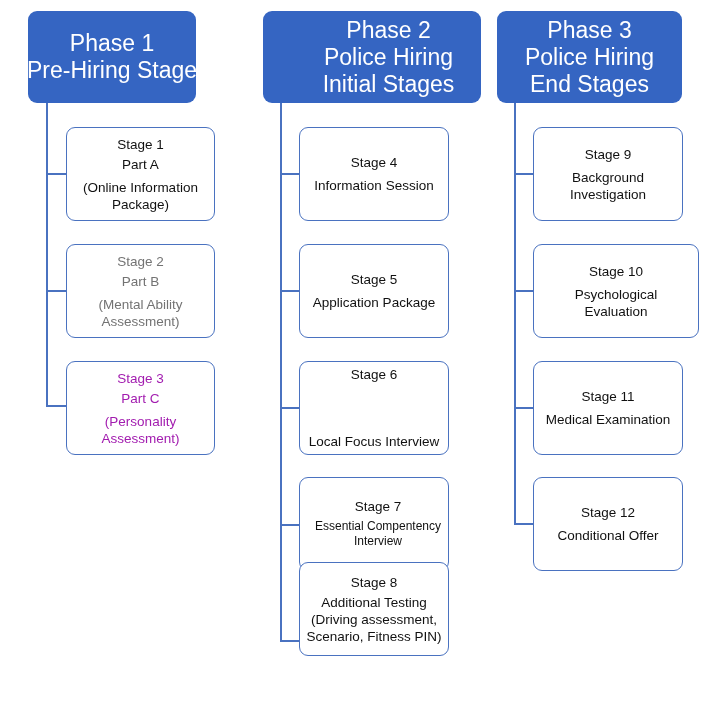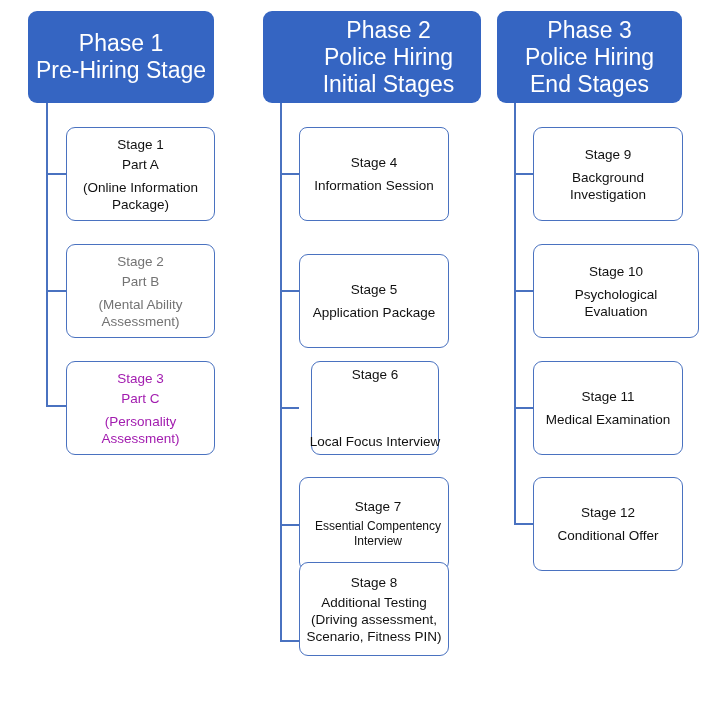--- a/index.html
+++ b/index.html
@@ -23,21 +23,21 @@
   .card .title { margin-bottom: 6px; }
   .card .line { display: block; white-space: nowrap; }
   .card.tight .title { margin-bottom: 3px; }
   .card.small { font-size: 12px; line-height: 15px; padding-left: 8px; }
   .card.small .title { font-size: 13.5px; margin-bottom: 5px; }
   .card .gap { margin-bottom: 6px; }
 </style>
 </head>
 <body>
 
-<div class="header" style="left: 28px; width: 186px; background: rgb(53, 101, 194); color: rgb(255, 255, 255);">
+<div class="header" style="left: 28px; width: 168px; background: rgb(53, 101, 194); color: rgb(255, 255, 255);">
   <span>Phase 1</span>
   <span>Pre-Hiring Stage</span>
 </div>
 <div class="vline" style="left: 46px; top: 103px; height: 304px; background: rgb(74, 114, 192);"></div>
 <div class="hline" style="left: 46px; top: 173px; width: 20px; background: rgb(74, 114, 192);"></div>
 <div class="hline" style="left: 46px; top: 290px; width: 20px; background: rgb(74, 114, 192);"></div>
 <div class="hline" style="left: 46px; top: 405px; width: 20px; background: rgb(74, 114, 192);"></div>
 
 <div class="card tight" style="left: 66px; top: 127px; width: 149px; border-color: rgb(74, 114, 192); color: rgb(17, 17, 17);">
   <span class="line title">Stage 1</span>
@@ -63,29 +63,29 @@
   <span>Police Hiring</span>
   <span>Initial Stages</span>
 </div>
 <div class="vline" style="left: 280px; top: 103px; height: 539px; background: rgb(74, 114, 192);"></div>
 <div class="hline" style="left: 280px; top: 173px; width: 19px; background: rgb(74, 114, 192);"></div>
 <div class="hline" style="left: 280px; top: 290px; width: 19px; background: rgb(74, 114, 192);"></div>
 <div class="hline" style="left: 280px; top: 407px; width: 19px; background: rgb(74, 114, 192);"></div>
 <div class="hline" style="left: 280px; top: 524px; width: 19px; background: rgb(74, 114, 192);"></div>
 <div class="hline" style="left: 280px; top: 640px; width: 19px; background: rgb(74, 114, 192);"></div>
 
-<div class="card" style="left: 299px; top: 127px; width: 150px; border-color: rgb(74, 114, 192); color: rgb(17, 17, 17); border-radius: 8px;">
+<div class="card" style="left: 299px; top: 127px; width: 150px; border-color: rgb(74, 114, 192); color: rgb(17, 17, 17);">
   <span class="line title">Stage 4</span>
   <span class="line">Information Session</span>
 </div>
-<div class="card" style="left: 299px; top: 244px; width: 150px; border-color: rgb(74, 114, 192); color: rgb(17, 17, 17); margin-top: 10px;">
+<div class="card" style="left: 299px; top: 244px; width: 150px; border-color: rgb(74, 114, 192); color: rgb(17, 17, 17);">
   <span class="line title">Stage 5</span>
   <span class="line">Application Package</span>
 </div>
-<div class="card" style="left: 311px; top: 361px; width: 128px; border-color: rgb(74, 114, 192); color: rgb(17, 17, 17); gap: 44px;">
+<div class="card" style="left: 299px; top: 361px; width: 150px; border-color: rgb(74, 114, 192); color: rgb(17, 17, 17); gap: 44px;">
   <span class="line title">Stage 6</span>
   <span class="line">Local Focus Interview</span>
 </div>
 <div class="card small" style="left: 299px; top: 477px; width: 150px; border-color: rgb(74, 114, 192); color: rgb(17, 17, 17);">
   <span class="line title">Stage 7</span>
   <span class="line">Essential  Compentency</span>
   <span class="line">Interview</span>
 </div>
 <div class="card tight" style="left: 299px; top: 562px; width: 150px; border-color: rgb(74, 114, 192); color: rgb(17, 17, 17);">
   <span class="line title">Stage 8</span>

